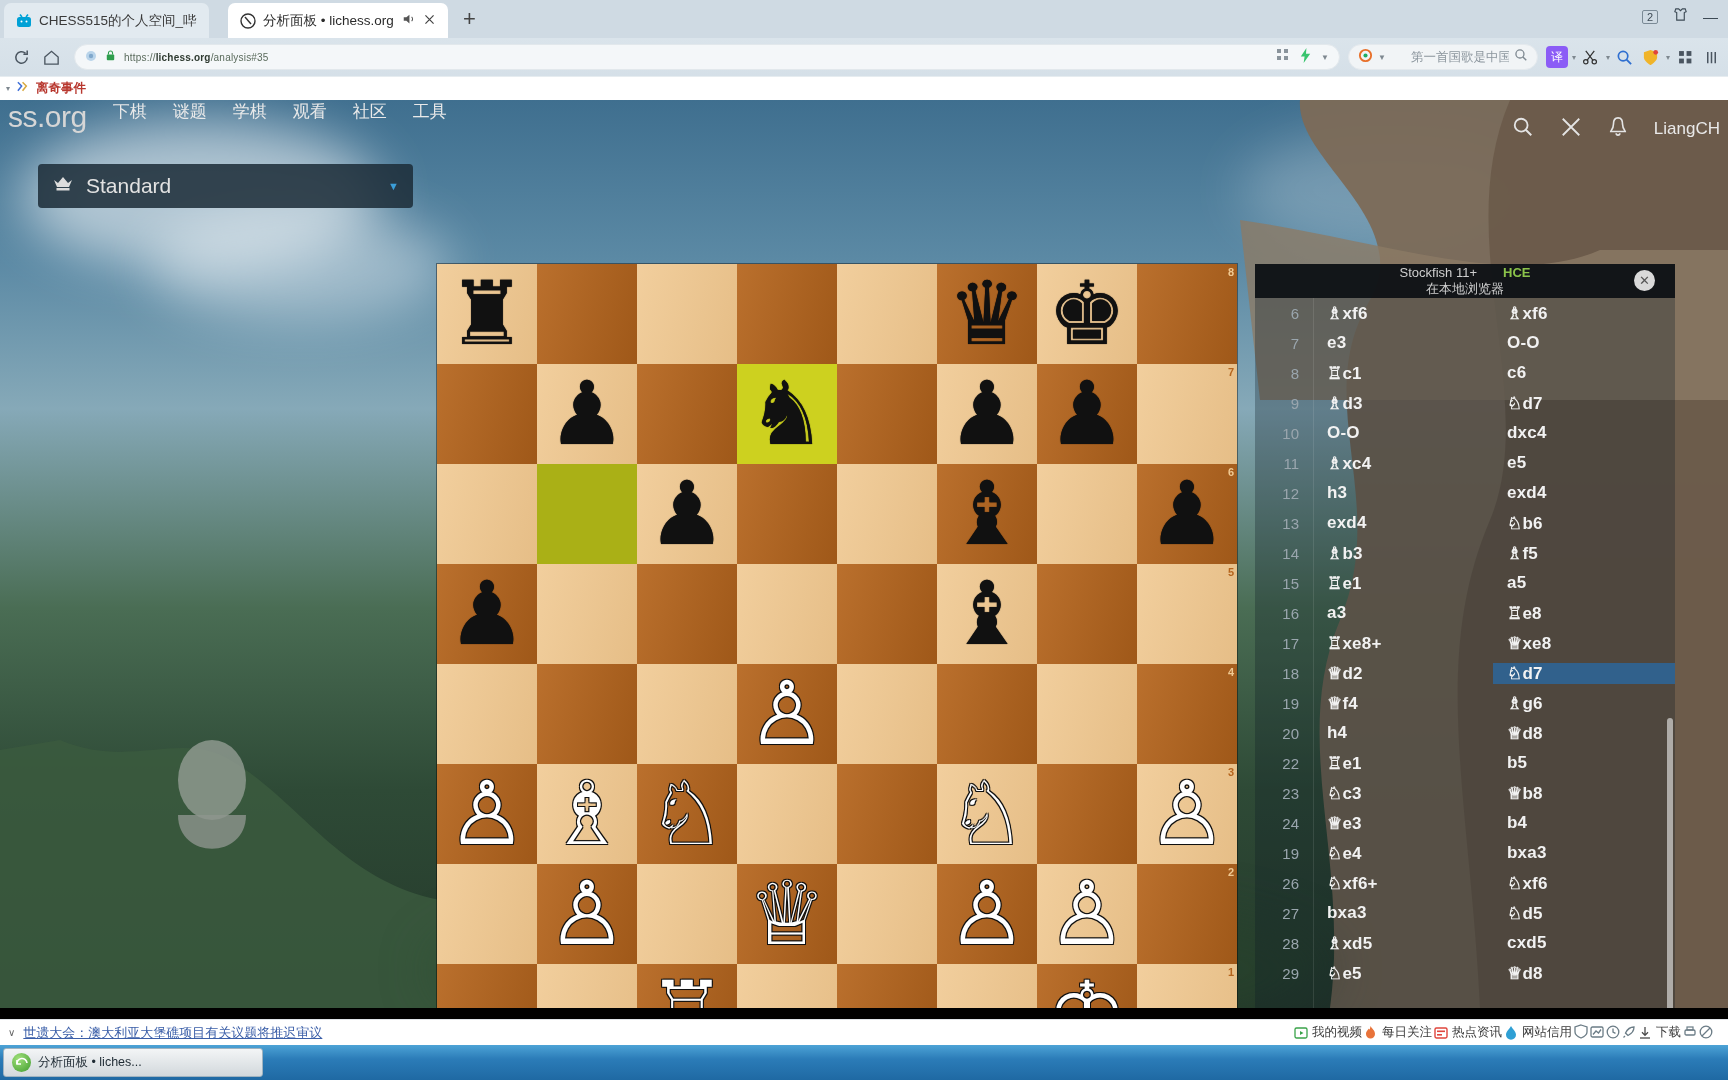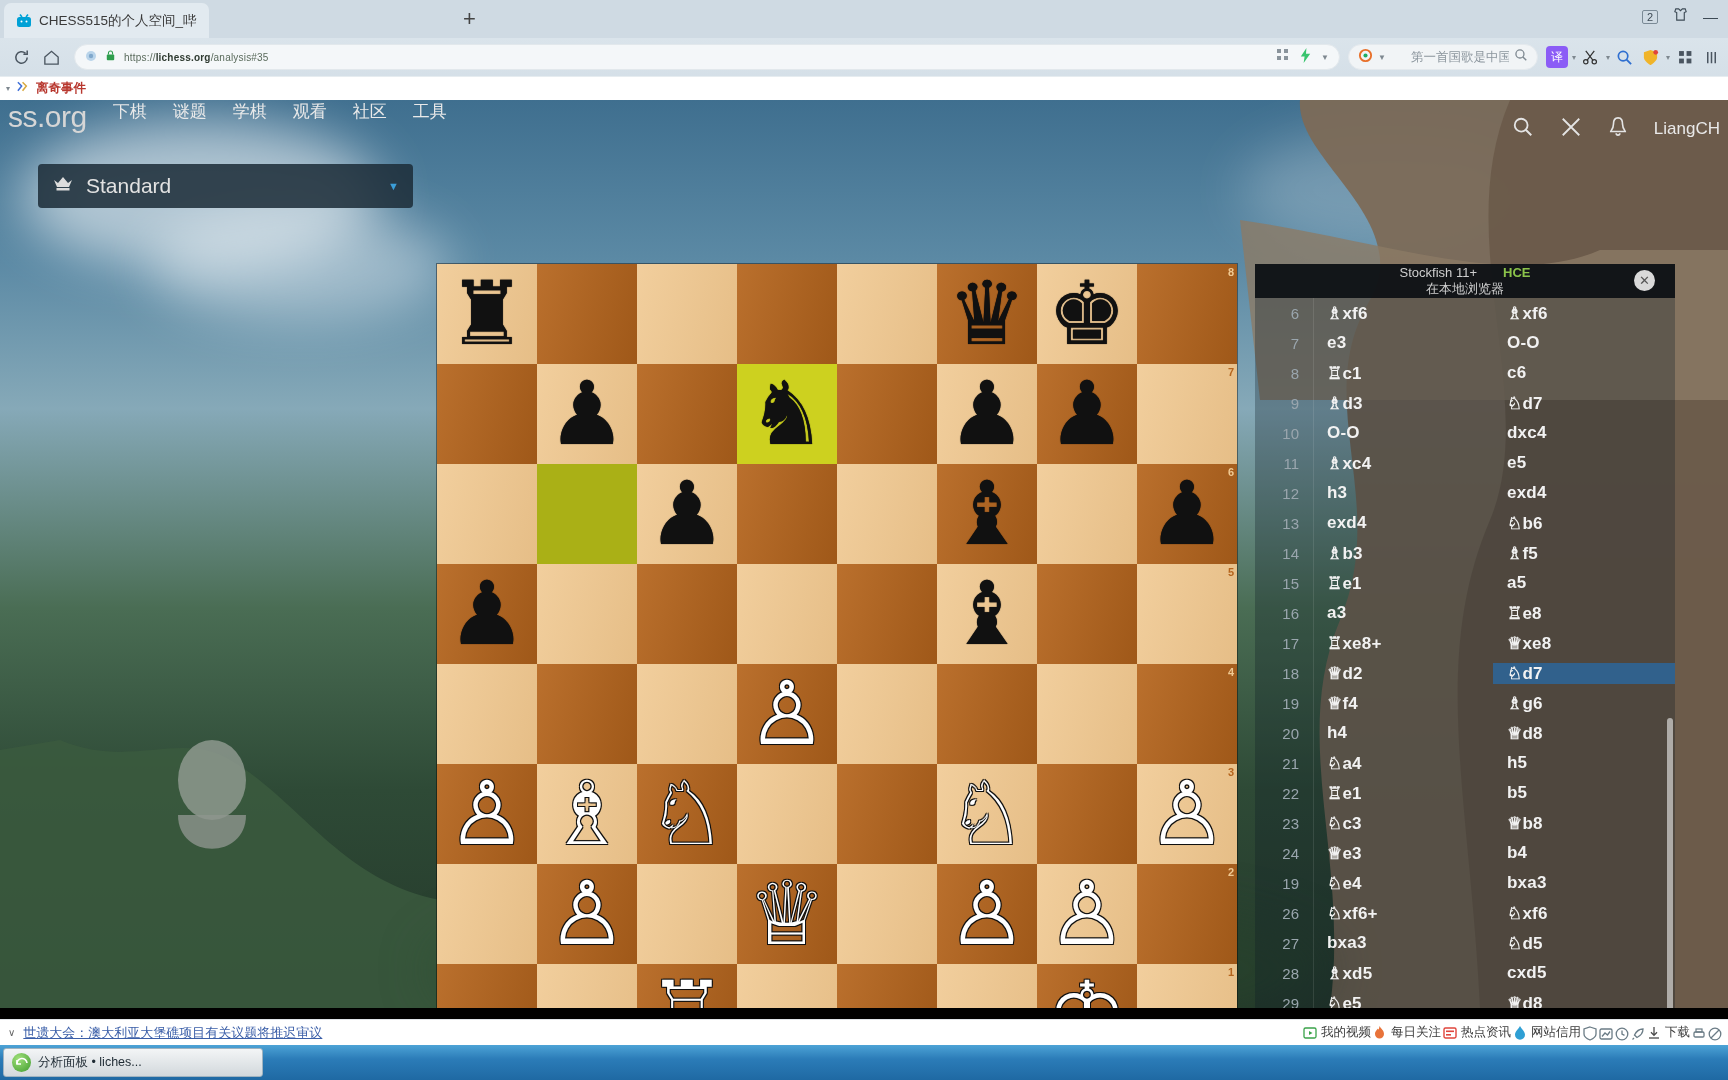--- a/index.html
+++ b/index.html
@@ -93,21 +93,21 @@
   .mrow .w { max-width:180px; }
   .mrow .b.active { background:#31618c; }
   .col-sep { position:absolute; left:58px; top:0; bottom:0; width:1px; background:rgba(255,255,255,.10); }
   .scroll-track { position:absolute; right:2px; top:420px; width:6px; height:330px; background:rgba(255,255,255,.55); border-radius:3px; }
 
   
   .newsbar { position:absolute; left:0; top:1019px; width:1728px; height:26px; background:#fff;
              display:flex; align-items:center; gap:8px; padding-left:8px; border-top:1px solid #dfe4e8; }
   .news-caret { font-size:10px; color:#666; }
   .news-text { font-size:13px; color:#3a5ea8; text-decoration:underline; }
-  .news-right { margin-left:auto; display:flex; align-items:flex-end; gap:1px; padding-right:6px; }
+  .news-right { margin-left:auto; display:flex; align-items:flex-start; gap:1px; padding-right:15px; }
   .news-item { display:flex; align-items:center; gap:4px; font-size:12.5px; color:#3b3b3b; }
   .news-ico { width:15px; height:15px; display:flex; align-items:center; justify-content:center; font-size:11px; border-radius:3px; }
 
   .taskbar { position:absolute; left:0; top:1045px; width:1728px; height:35px;
              background:linear-gradient(180deg,#4da3d6,#2b7cb8 40%,#1f69a3); }
   .task-item { position:absolute; left:3px; top:3px; height:29px; width:260px; display:flex; align-items:center; gap:7px;
                padding:0 8px; background:linear-gradient(180deg,#f3f5f6,#d2d8dc); border-radius:3px; border:1px solid #9fb3c0; }
   .task-ico { width:19px; height:19px; border-radius:50%; background:radial-gradient(circle at 35% 30%,#9fe07a,#3f9b2d); flex:0 0 19px;
               display:flex; align-items:center; justify-content:center; color:#fff; font-size:11px; }
   .task-label { font-size:12.5px; color:#1e2a33; white-space:nowrap; overflow:hidden; }
@@ -123,20 +123,42 @@
         <svg width="16" height="16" viewBox="0 0 16 16">
             <rect x="1" y="4" width="14" height="10" rx="2.5" fill="#00a1d6"></rect>
             <path d="M4 1.5 L6 4 M12 1.5 L10 4" stroke="#00a1d6" stroke-width="1.6" fill="none"></path>
             <circle cx="5.5" cy="8.5" r="1" fill="#fff"></circle>
             <circle cx="10.5" cy="8.5" r="1" fill="#fff"></circle>
           </svg>
       </span>
       <span class="tab-title">CHESS515的个人空间_哔哩哔哩</span>
     </div>
 
+    <div class="tab active">
+      <span class="tab-fav">
+        <svg width="16" height="16" viewBox="0 0 16 16">
+            <circle cx="8" cy="8" r="7" fill="none" stroke="#333" stroke-width="1.4"></circle>
+            <path d="M5 4 L11 11" stroke="#333" stroke-width="1.4"></path>
+          </svg>
+      </span>
+      <span class="tab-title">分析面板 • lichess.org</span>
+      <span class="tab-icons">
+        <span>
+          <svg width="14" height="14" viewBox="0 0 16 16">
+              <path d="M2 6h3l3.5-3v10L5 10H2z" fill="#555"></path>
+              <path d="M11 5.5a3.5 3.5 0 0 1 0 5" stroke="#555" stroke-width="1.2" fill="none"></path>
+            </svg>
+        </span>
+        <span>
+          <svg width="13" height="13" viewBox="0 0 16 16">
+              <path d="M3 3 L13 13 M13 3 L3 13" stroke="#444" stroke-width="1.5"></path>
+            </svg>
+        </span>
+      </span>
+    </div>
 
     <div class="tab-new">+</div>
 
     <div class="win-right">
       <span class="win-count">2</span>
       <span>
         <svg width="17" height="17" viewBox="0 0 18 18">
             <path d="M4 3 L7 3 L9 5 L11 3 L14 3 L15 6 L13 7 L13 15 L5 15 L5 7 L3 6 Z" fill="none" stroke="#3d4a55" stroke-width="1.2"></path>
           </svg>
       </span>
@@ -535,25 +557,20 @@
           <span class="idx">19</span>
           <span class="w">♕f4</span>
           <span class="b">♗g6</span>
         </div>
         <div class="mrow">
           <span class="idx">20</span>
           <span class="w">h4</span>
           <span class="b">♕d8</span>
         </div>
         <div class="mrow">
-          <span class="idx">21</span>
-          <span class="w">♘a4</span>
-          <span class="b">h5</span>
-        </div>
-        <div class="mrow">
           <span class="idx">22</span>
           <span class="w">♖e1</span>
           <span class="b">b5</span>
         </div>
         <div class="mrow">
           <span class="idx">23</span>
           <span class="w">♘c3</span>
           <span class="b">♕b8</span>
         </div>
         <div class="mrow">

